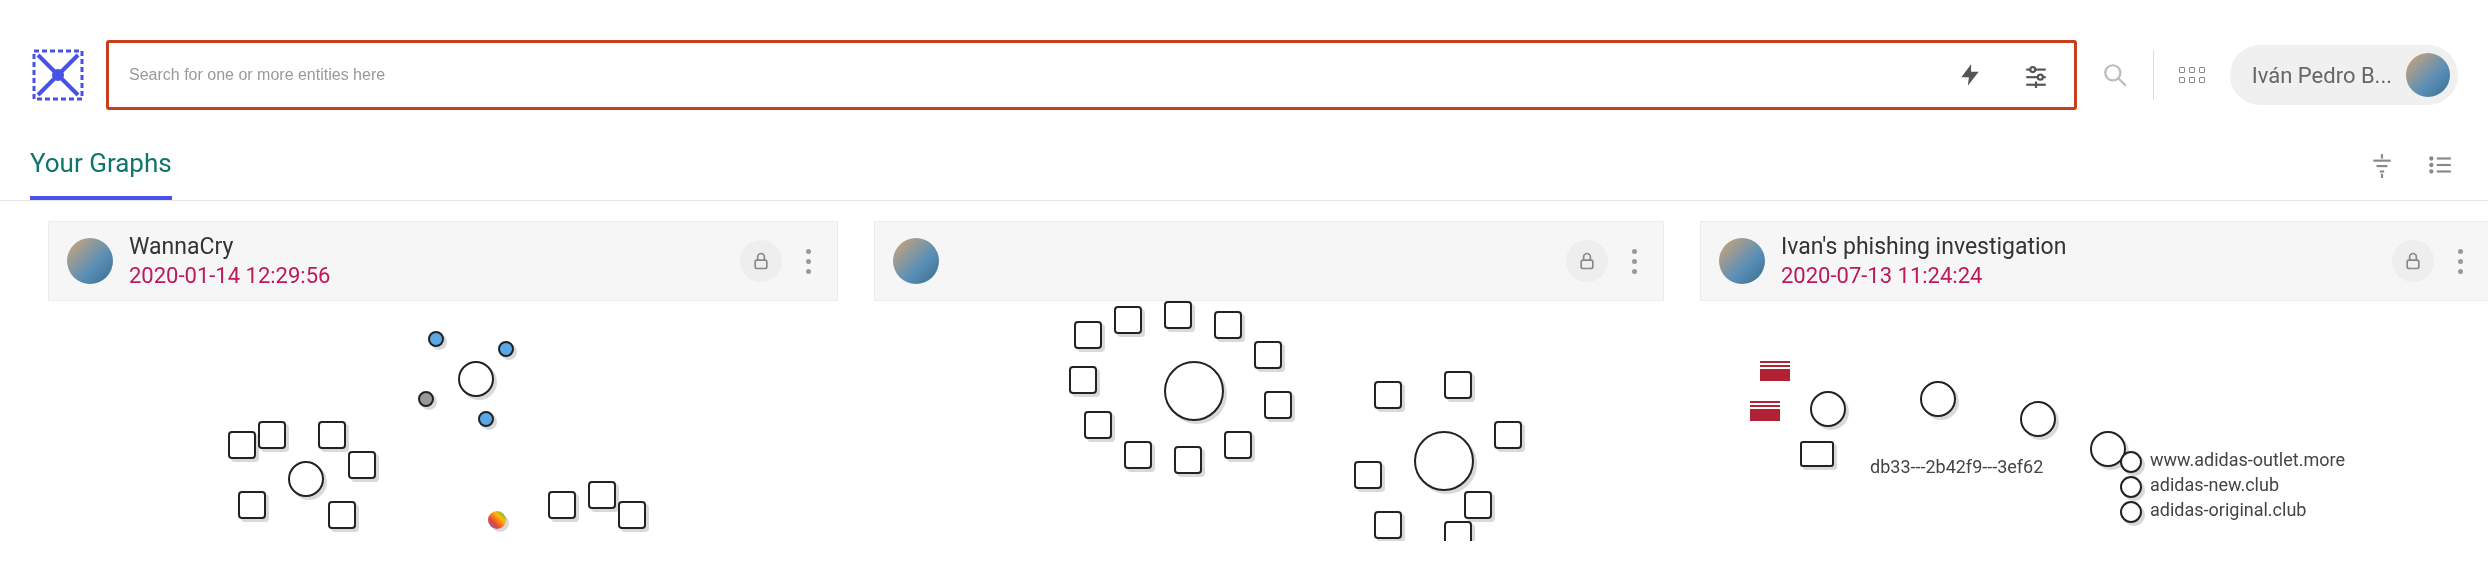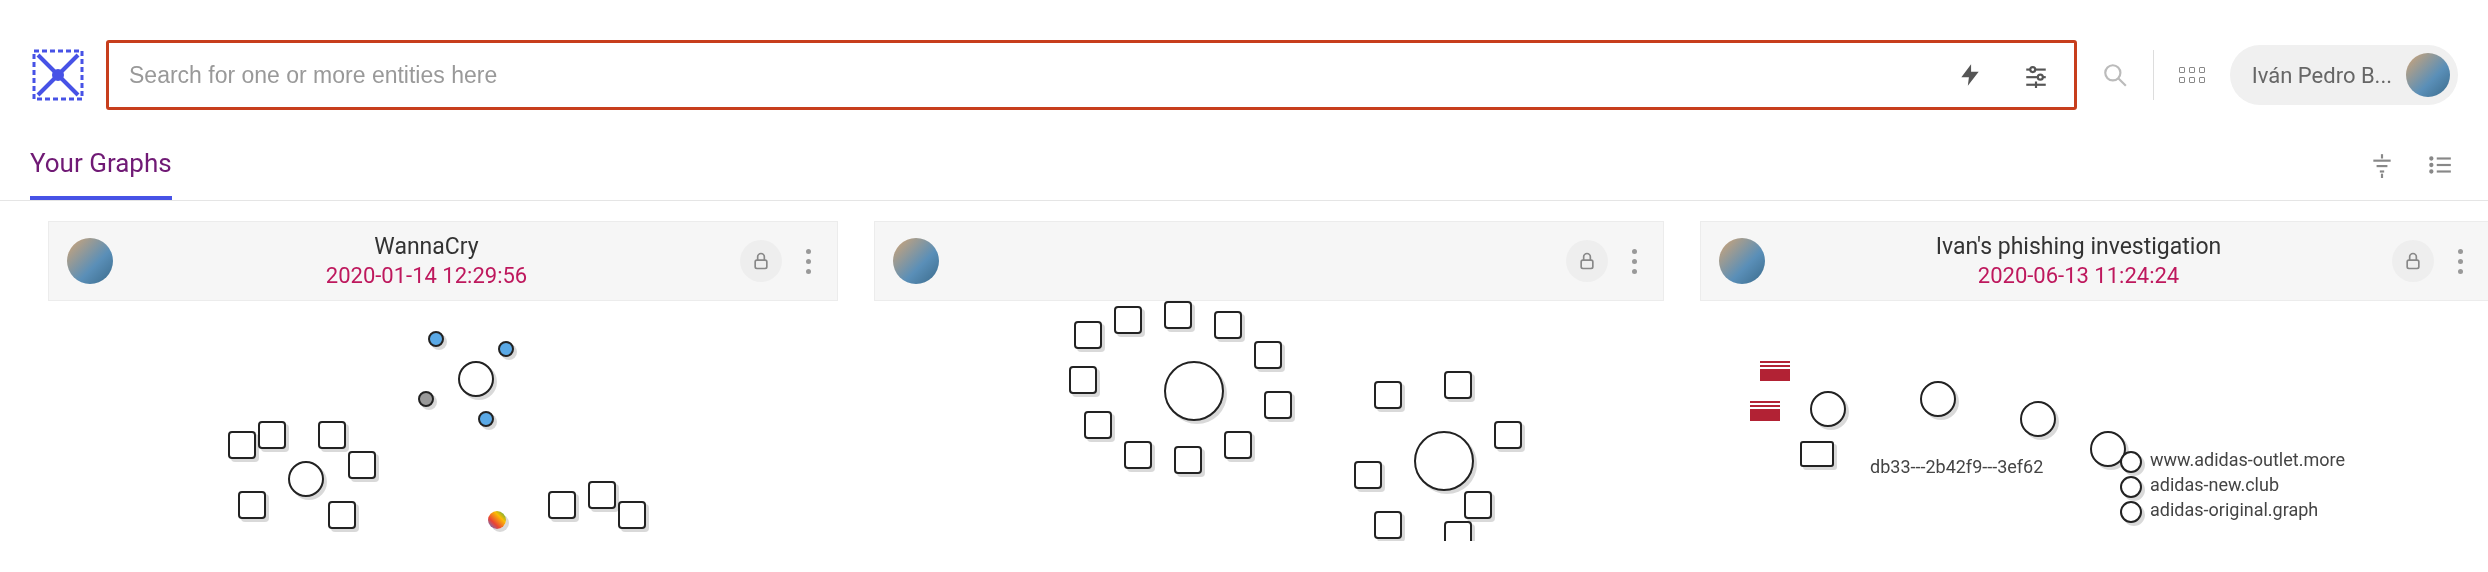--- a/index.html
+++ b/index.html
@@ -32,21 +32,21 @@
       border-radius: 3px;
       display: flex;
       align-items: center;
       padding: 0 20px;
       background: #fff;
     }
     .search-input {
       flex: 1;
       border: none;
       outline: none;
-      font-size: 23px;
+      font-size: 16px;
       color: #c2410c;
       background: transparent;
     }
     .search-input::placeholder { color: #999; }
     .search-actions {
       display: flex;
       align-items: center;
       gap: 30px;
     }
     .icon-btn {
@@ -93,21 +93,21 @@
     }
     .tabs-row {
       display: flex;
       align-items: center;
       justify-content: space-between;
       padding: 0 30px;
       border-bottom: 1px solid #e5e5e5;
     }
     .tab {
       font-size: 26px;
-      color: #701a75;
+      color: #0f766e;
       padding: 18px 0;
       border-bottom: 4px solid #4752e6;
       display: inline-block;
     }
     .view-toggles {
       display: flex;
       align-items: center;
       gap: 22px;
       color: #888;
     }
@@ -128,21 +128,21 @@
       align-items: center;
       padding: 0 18px;
       gap: 16px;
     }
     .card-avatar {
       width: 46px; height: 46px;
       border-radius: 50%;
       background: linear-gradient(135deg, #d4a574 0%, #5a8fb8 60%, #3a6a8a 100%);
       flex-shrink: 0;
     }
-    .card-titles { flex: 1; text-align: center; }
+    .card-titles { flex: 1; }
     .card-title { font-size: 23px; color: #333; line-height: 1.3; }
     .card-date { font-size: 22px; color: #be185d; line-height: 1.3; }
     .lock-badge {
       width: 42px; height: 42px;
       border-radius: 50%;
       background: #eee;
       display: flex;
       align-items: center;
       justify-content: center;
       color: #888;
@@ -364,21 +364,21 @@
         <div class="node" style="left:570px;top:220px;"></div>
       </div>
     </div>
   </div>
 
   <div class="card">
     <div class="card-header">
       <div class="card-avatar"></div>
       <div class="card-titles">
         <div class="card-title">Ivan's phishing investigation</div>
-        <div class="card-date">2020-06-13 11:24:24</div>
+        <div class="card-date">2020-07-13 11:24:24</div>
       </div>
       <div class="lock-badge">
         <svg viewBox="0 0 24 24" fill="none" stroke="#888" stroke-width="2">
             <rect x="5" y="11" width="14" height="10" rx="2"></rect>
             <path d="M8 11 V7 a4 4 0 0 1 8 0 v4"></path>
           </svg>
       </div>
       <div class="kebab">
           <span></span>
           <span></span>
@@ -393,18 +393,18 @@
         <div class="node circle" style="left:220px;top:80px;"></div>
         <div class="node circle" style="left:320px;top:100px;"></div>
         <div class="node circle" style="left:390px;top:130px;"></div>
         <div class="node" style="left:100px;top:140px;width:34px;height:26px;border-radius:3px;"></div>
         <div class="domain-label" style="left:170px;top:135px;margin-top:20px;">db33---2b42f9---3ef62</div>
         <div class="node circle" style="left:420px;top:150px;width:22px;height:22px;"></div>
         <div class="node circle" style="left:420px;top:175px;width:22px;height:22px;"></div>
         <div class="node circle" style="left:420px;top:200px;width:22px;height:22px;"></div>
         <div class="domain-label" style="left:450px;top:148px;">www.adidas-outlet.more</div>
         <div class="domain-label" style="left:450px;top:173px;">adidas-new.club</div>
-        <div class="domain-label" style="left:450px;top:198px;">adidas-original.graph</div>
+        <div class="domain-label" style="left:450px;top:198px;">adidas-original.club</div>
       </div>
     </div>
   </div>
 
 </div>
 
 </body></html>

